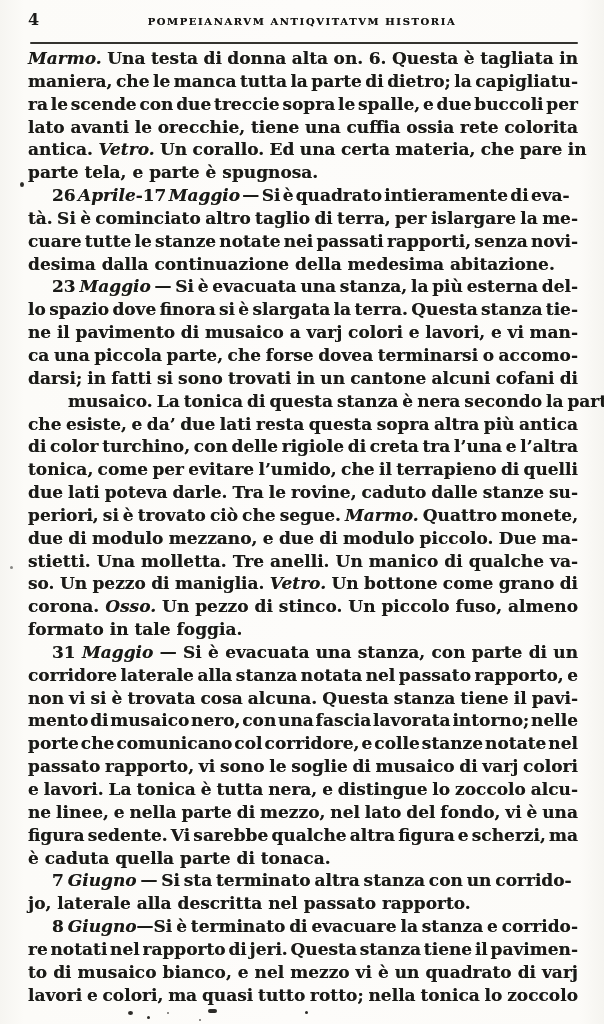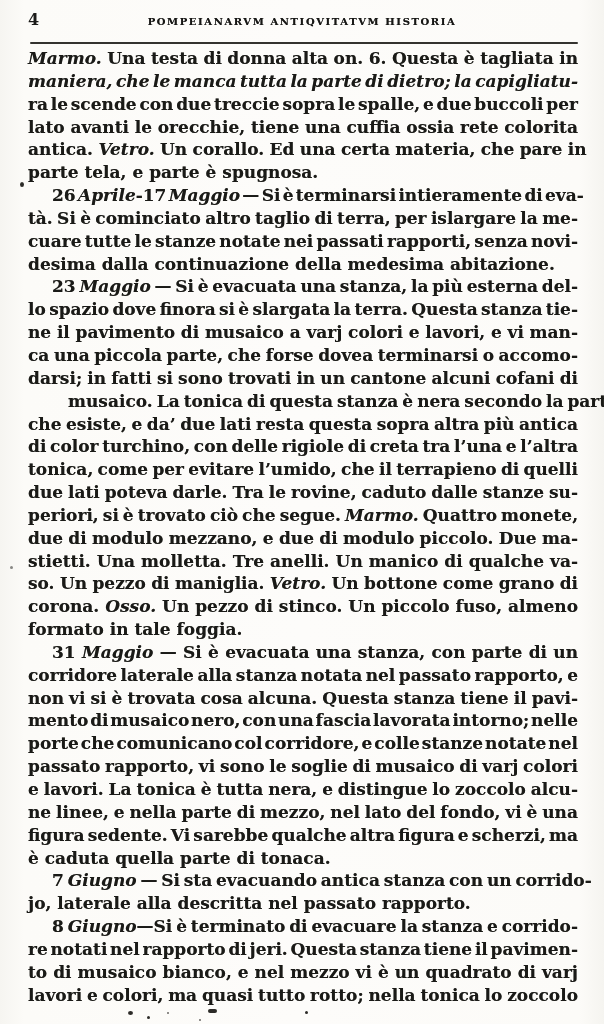--- a/index.html
+++ b/index.html
@@ -35,28 +35,28 @@
 <body>
 
 <div class="page">
   <span class="pagenum">4</span>
   <div class="running-title">POMPEIANARVM ANTIQVITATVM HISTORIA</div>
   <div class="rule"></div>
 
   <div class="body-text">
       <div>
         <div class="line" style="display: block; word-spacing: -0.434659px;"><span class="it">Marmo.</span><span> Una testa di donna alta on. 6. Questa è tagliata in</span></div>
-        <div class="line" style="display: block; word-spacing: -2.4375px; font-style: italic;"><span>maniera, che le manca tutta la parte di dietro; la capigliatu-</span></div>
+        <div class="line" style="display: block; word-spacing: -2.4375px;"><span>maniera, che le manca tutta la parte di dietro; la capigliatu-</span></div>
         <div class="line" style="display: block; word-spacing: -3.14062px;"><span>ra le scende con due treccie sopra le spalle, e due buccoli per</span></div>
         <div class="line" style="display: block; word-spacing: -0.166667px;"><span>lato avanti le orecchie, tiene una cuffia ossia rete colorita</span></div>
         <div class="line" style="display: block; word-spacing: -0.5125px;"><span>antica. </span><span class="it">Vetro.</span><span> Un corallo. Ed una certa materia, che pare in</span></div>
         <div class="line"><span>parte tela, e parte è spugnosa.</span></div>
       </div>
       <div>
-        <div class="line" style="display: block; word-spacing: -3.65278px;"><span class="sp"></span><span>26 </span><span class="it">Aprile</span><span>-17 </span><span class="it">Maggio</span><span> — Si è terminarsi intieramente di eva-</span></div>
+        <div class="line" style="display: block; word-spacing: -3.65278px;"><span class="sp"></span><span>26 </span><span class="it">Aprile</span><span>-17 </span><span class="it">Maggio</span><span> — Si è quadrato intieramente di eva-</span></div>
         <div class="line" style="display: block; word-spacing: -1.59801px;"><span>tà. Si è cominciato altro taglio di terra, per islargare la me-</span></div>
         <div class="line" style="display: block; word-spacing: -2.78472px;"><span>cuare tutte le stanze notate nei passati rapporti, senza novi-</span></div>
         <div class="line"><span>desima dalla continuazione della medesima abitazione.</span></div>
       </div>
       <div>
         <div class="line" style="display: block; word-spacing: -2.17614px;"><span class="sp"></span><span>23 </span><span class="it">Maggio</span><span> — Si è evacuata una stanza, la più esterna del-</span></div>
         <div class="line" style="display: block; word-spacing: -2.58665px;"><span>lo spazio dove finora si è slargata la terra. Questa stanza tie-</span></div>
         <div class="line" style="display: block; word-spacing: -0.205729px;"><span>ne il pavimento di musaico a varj colori e lavori, e vi man-</span></div>
         <div class="line" style="display: block; word-spacing: -1.37153px;"><span>ca una piccola parte, che forse dovea terminarsi o accomo-</span></div>
         <div class="line" style="display: block; word-spacing: -0.762784px;"><span>darsi; in fatti si sono trovati in un cantone alcuni cofani di</span></div>
@@ -78,21 +78,21 @@
         <div class="line" style="display: block; word-spacing: -0.855114px;"><span>non vi si è trovata cosa alcuna. Questa stanza tiene il pavi-</span></div>
         <div class="line" style="display: block; word-spacing: -4.14757px;"><span>mento di musaico nero, con una fascia lavorata intorno; nelle</span></div>
         <div class="line" style="display: block; word-spacing: -3.89757px;"><span>porte che comunicano col corridore, e colle stanze notate nel</span></div>
         <div class="line" style="display: block; word-spacing: -1.20156px;"><span>passato rapporto, vi sono le soglie di musaico di varj colori</span></div>
         <div class="line" style="display: block; word-spacing: -1.03977px;"><span>e lavori. La tonica è tutta nera, e distingue lo zoccolo alcu-</span></div>
         <div class="line" style="display: block; word-spacing: -1.04688px;"><span>ne linee, e nella parte di mezzo, nel lato del fondo, vi è una</span></div>
         <div class="line" style="display: block; word-spacing: -2.80035px;"><span>figura sedente. Vi sarebbe qualche altra figura e scherzi, ma</span></div>
         <div class="line"><span>è caduta quella parte di tonaca.</span></div>
       </div>
       <div>
-        <div class="line" style="display: block; word-spacing: -2.10156px;"><span class="sp"></span><span>7 </span><span class="it">Giugno</span><span> — Si sta evacuando antica stanza con un corrido-</span></div>
+        <div class="line" style="display: block; word-spacing: -2.10156px;"><span class="sp"></span><span>7 </span><span class="it">Giugno</span><span> — Si sta terminato altra stanza con un corrido-</span></div>
         <div class="line"><span>jo, laterale alla descritta nel passato rapporto.</span></div>
       </div>
       <div>
         <div class="line" style="display: block; word-spacing: -2.09549px;"><span class="sp"></span><span>8 </span><span class="it">Giugno</span><span>—Si è terminato di evacuare la stanza e corrido-</span></div>
         <div class="line" style="display: block; word-spacing: -3.19219px;"><span>re notati nel rapporto di jeri. Questa stanza tiene il pavimen-</span></div>
         <div class="line" style="display: block; word-spacing: 0.0494792px;"><span>to di musaico bianco, e nel mezzo vi è un quadrato di varj</span></div>
         <div class="line" style="display: block; word-spacing: -1.12031px;"><span>lavori e colori, ma quasi tutto rotto; nella tonica lo zoccolo</span></div>
       </div>
     </div>
 

